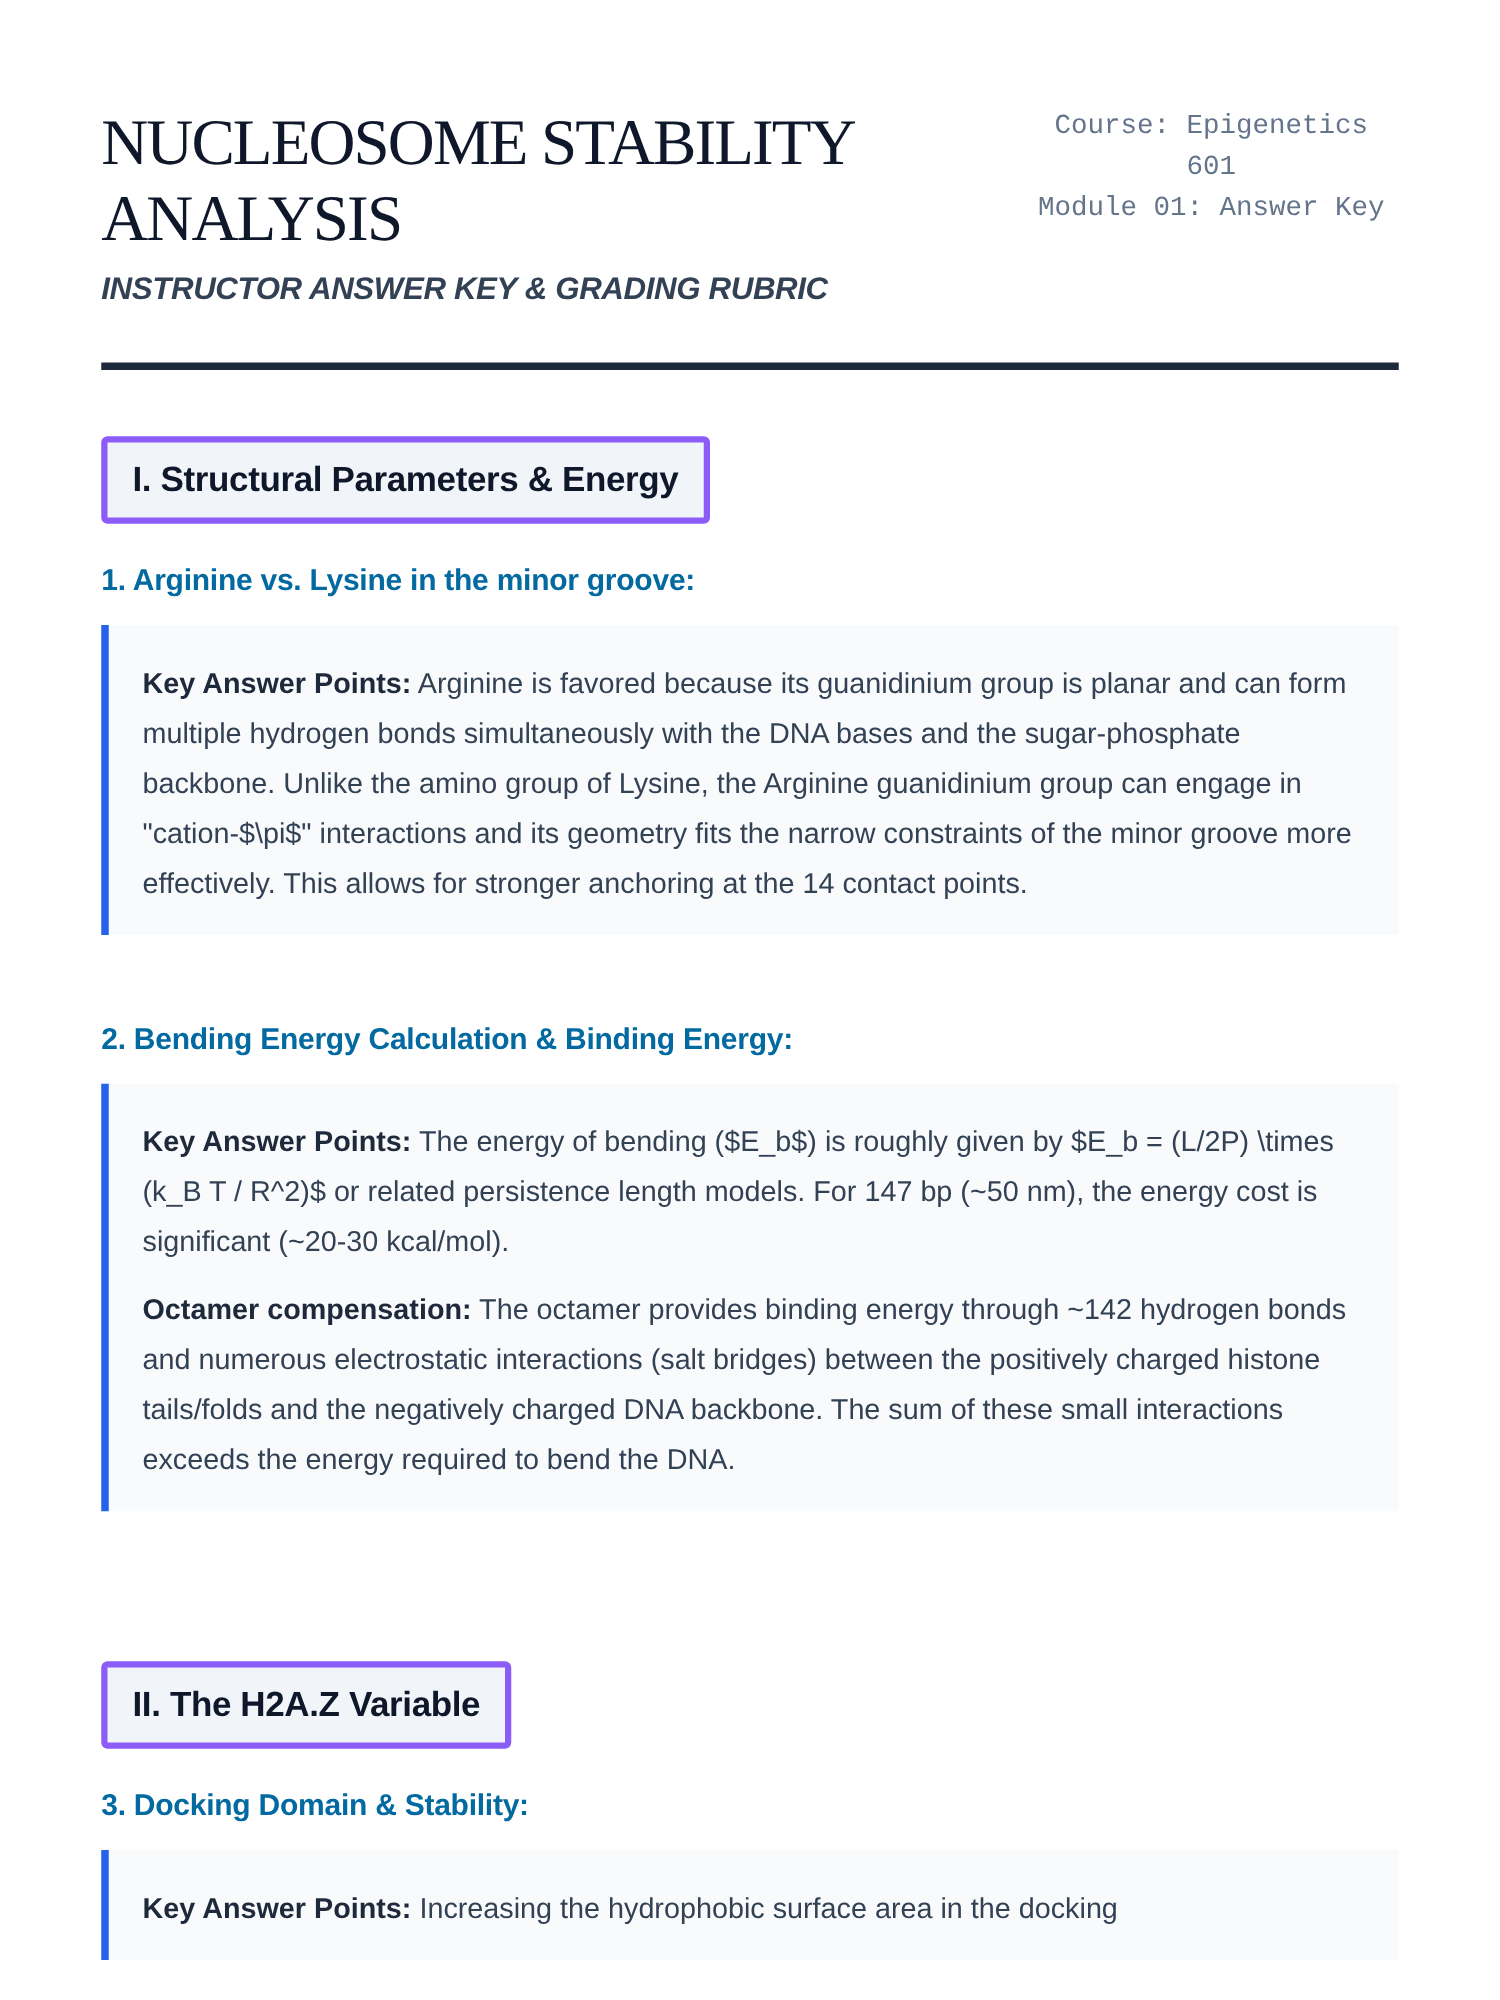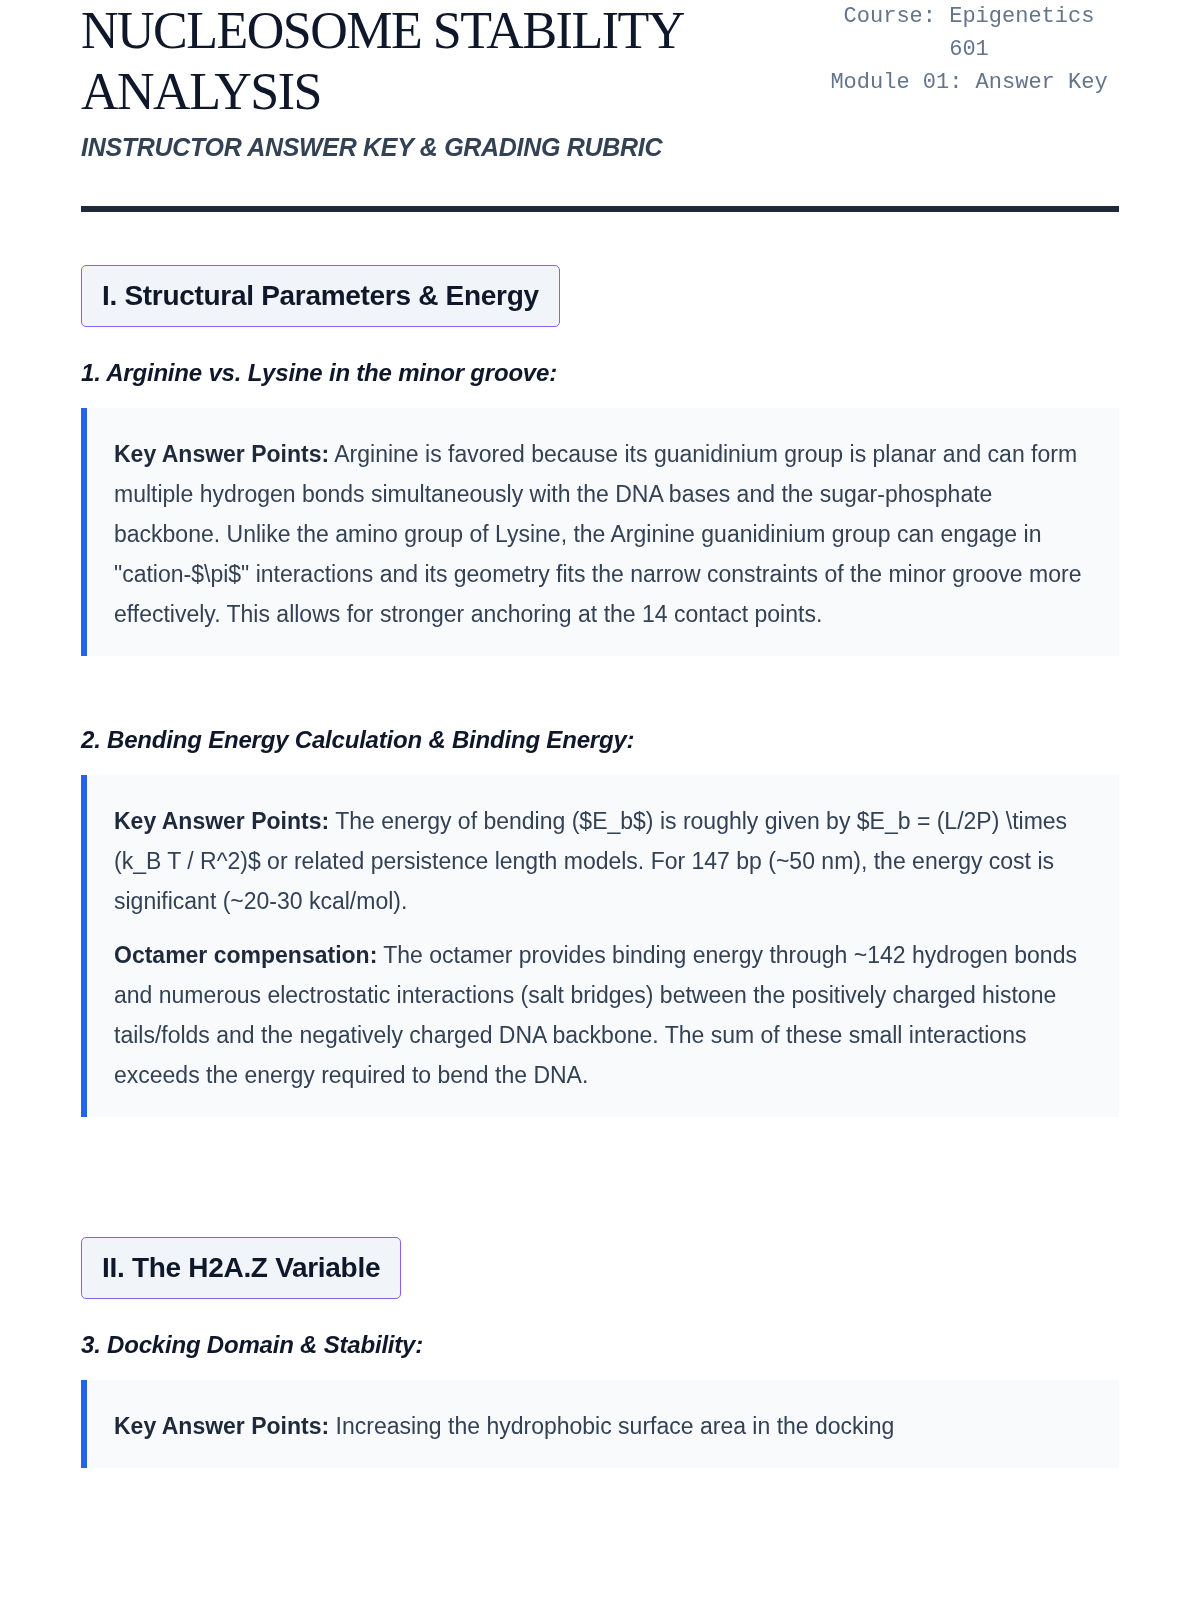--- a/index.html
+++ b/index.html
@@ -11,20 +11,21 @@
       color: #1e293b;
     }
     .page {
       position: relative;
       padding: 0 81px 0 81px;
     }
     .header {
       display: flex;
       justify-content: space-between;
       align-items: flex-start;
+      padding-top: 84px;
     }
     .title-block { width: 680px; }
     .doc-title {
       font-family: "Liberation Serif", "DejaVu Serif", serif;
       font-weight: normal;
       font-size: 52px;
       line-height: 61px;
       letter-spacing: -1.5px;
       color: #0f172a;
       margin: 0;
@@ -49,37 +50,36 @@
       margin-top: 0;
     }
     .rule {
       height: 6px;
       background: #1e293b;
       margin-top: 44px;
     }
     .section-heading {
       display: inline-block;
       background: #f1f5f9;
-      border: 1px solid #8b5cf6;
+      border: 5px solid #8b5cf6;
       border-radius: 5px;
       padding: 14px 20px 14px 20px;
       font-weight: bold;
       font-size: 28px;
       color: #0f172a;
       letter-spacing: -0.3px;
     }
     .sec1 { margin-top: 53px; }
     .sec2 { margin-top: 120px; }
     .question {
       font-weight: bold;
       font-size: 24px;
-      color: #0f172a;
+      color: #0369a1;
       margin-top: 32px;
       letter-spacing: -0.2px;
-      font-style: italic;
     }
     .answer {
       background: #f8fafc;
       border-left: 6px solid #2563eb;
       margin-top: 21px;
       padding: 26px 26px 22px 27px;
     }
     .answer p {
       margin: 0 0 14px 0;
       font-size: 23px;

